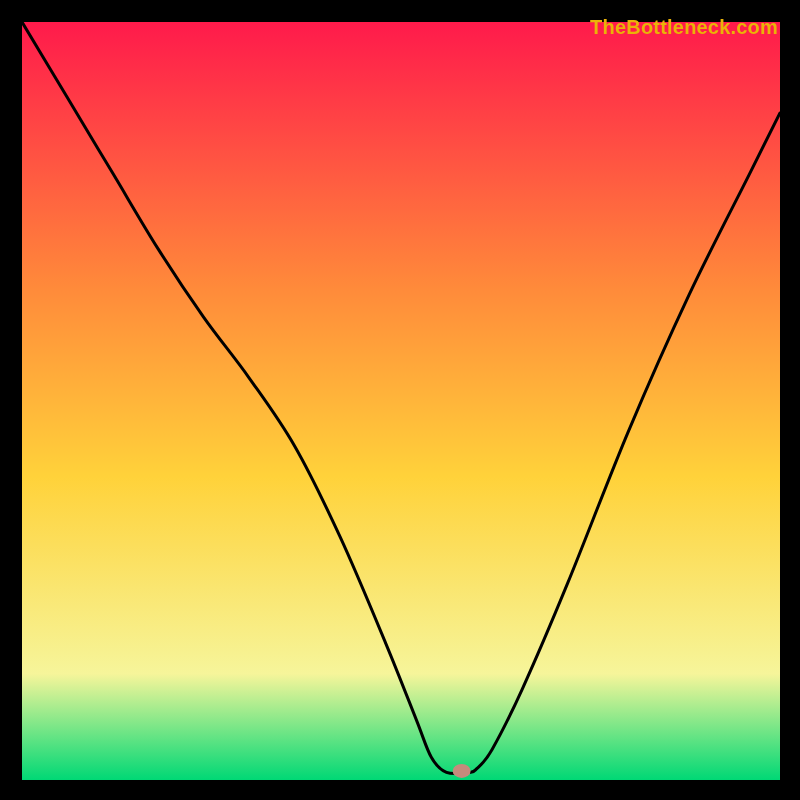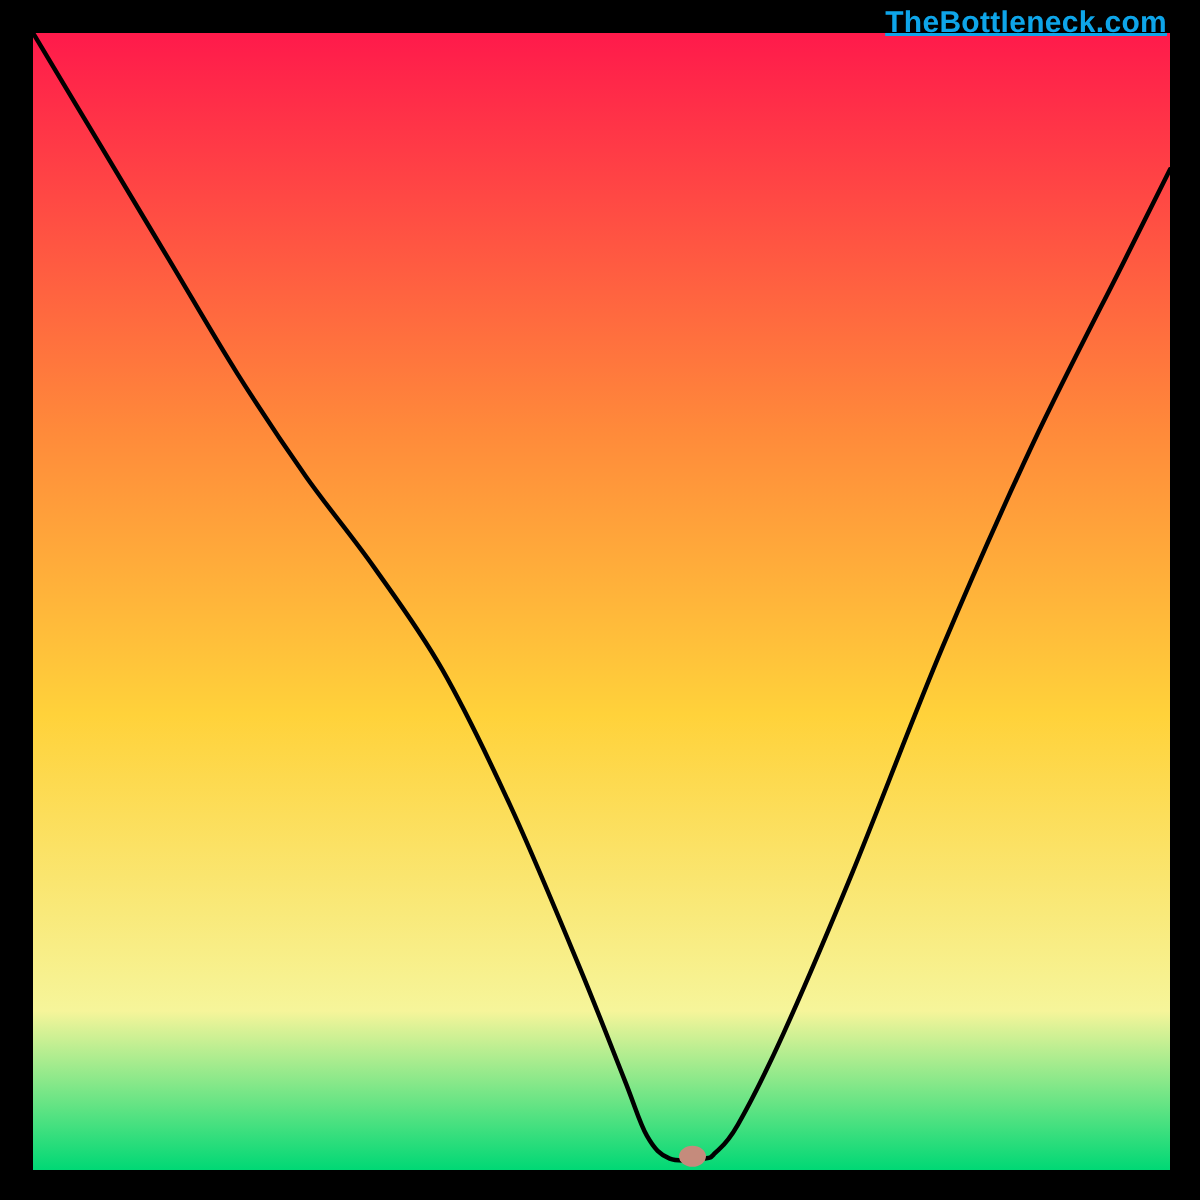--- a/index.html
+++ b/index.html
@@ -12,28 +12,27 @@
   }
   .plot {
     position: absolute;
     left: 22px;
     top: 22px;
     width: 758px;
     height: 758px;
   }
   .watermark {
     position: absolute;
-    top: 4px;
+    top: 16px;
     right: 22px;
     font-family: Arial, Helvetica, sans-serif;
     font-size: 20px;
     font-weight: 600;
-    color: #0ea5e9;
+    color: #eab308;
     letter-spacing: 0.2px;
-    text-decoration: underline;
   }
   svg { display: block; }
 </style>
 </head>
 <body>
 
 <div class="frame">
   <div class="plot">
     <svg id="chart-svg" width="758" height="758" viewBox="0 0 758 758">
       <defs>

